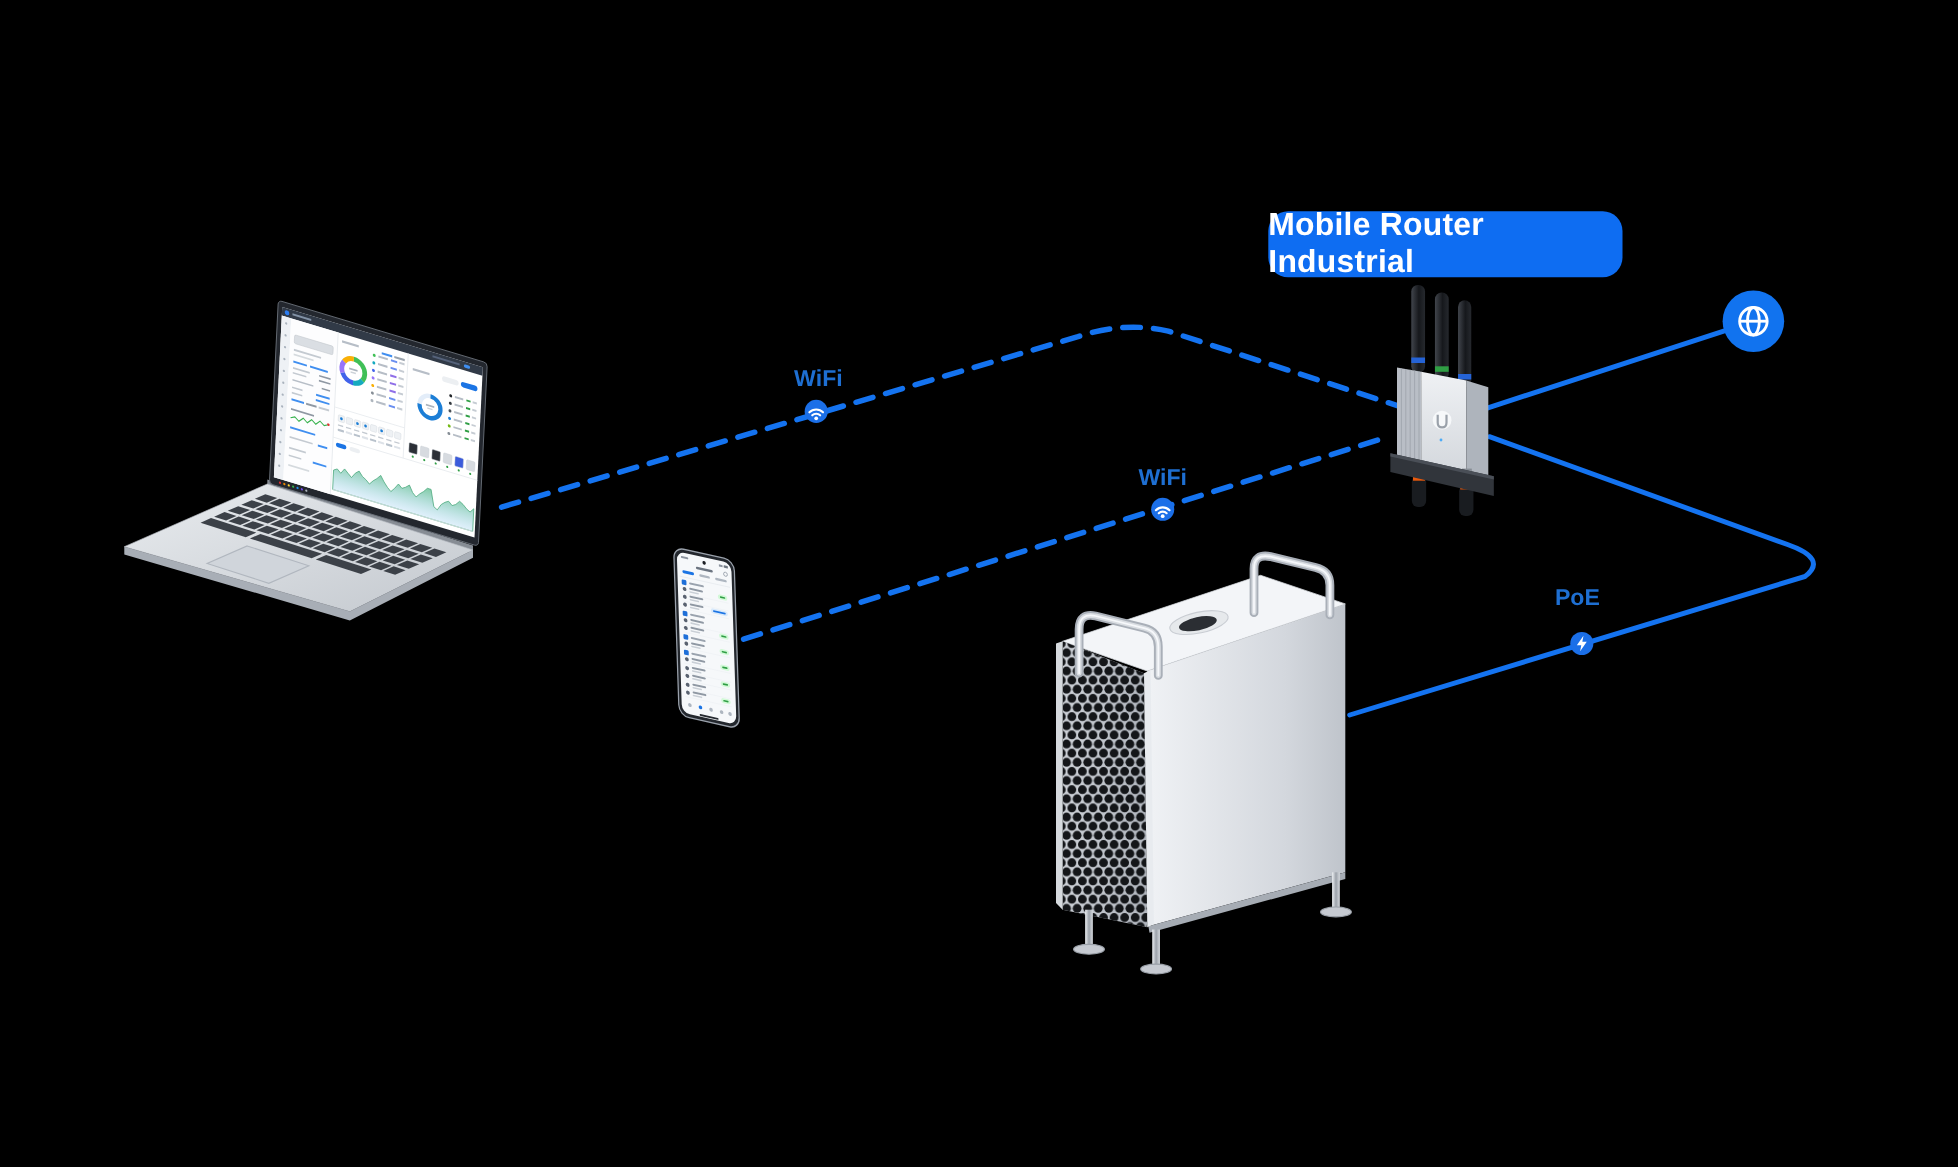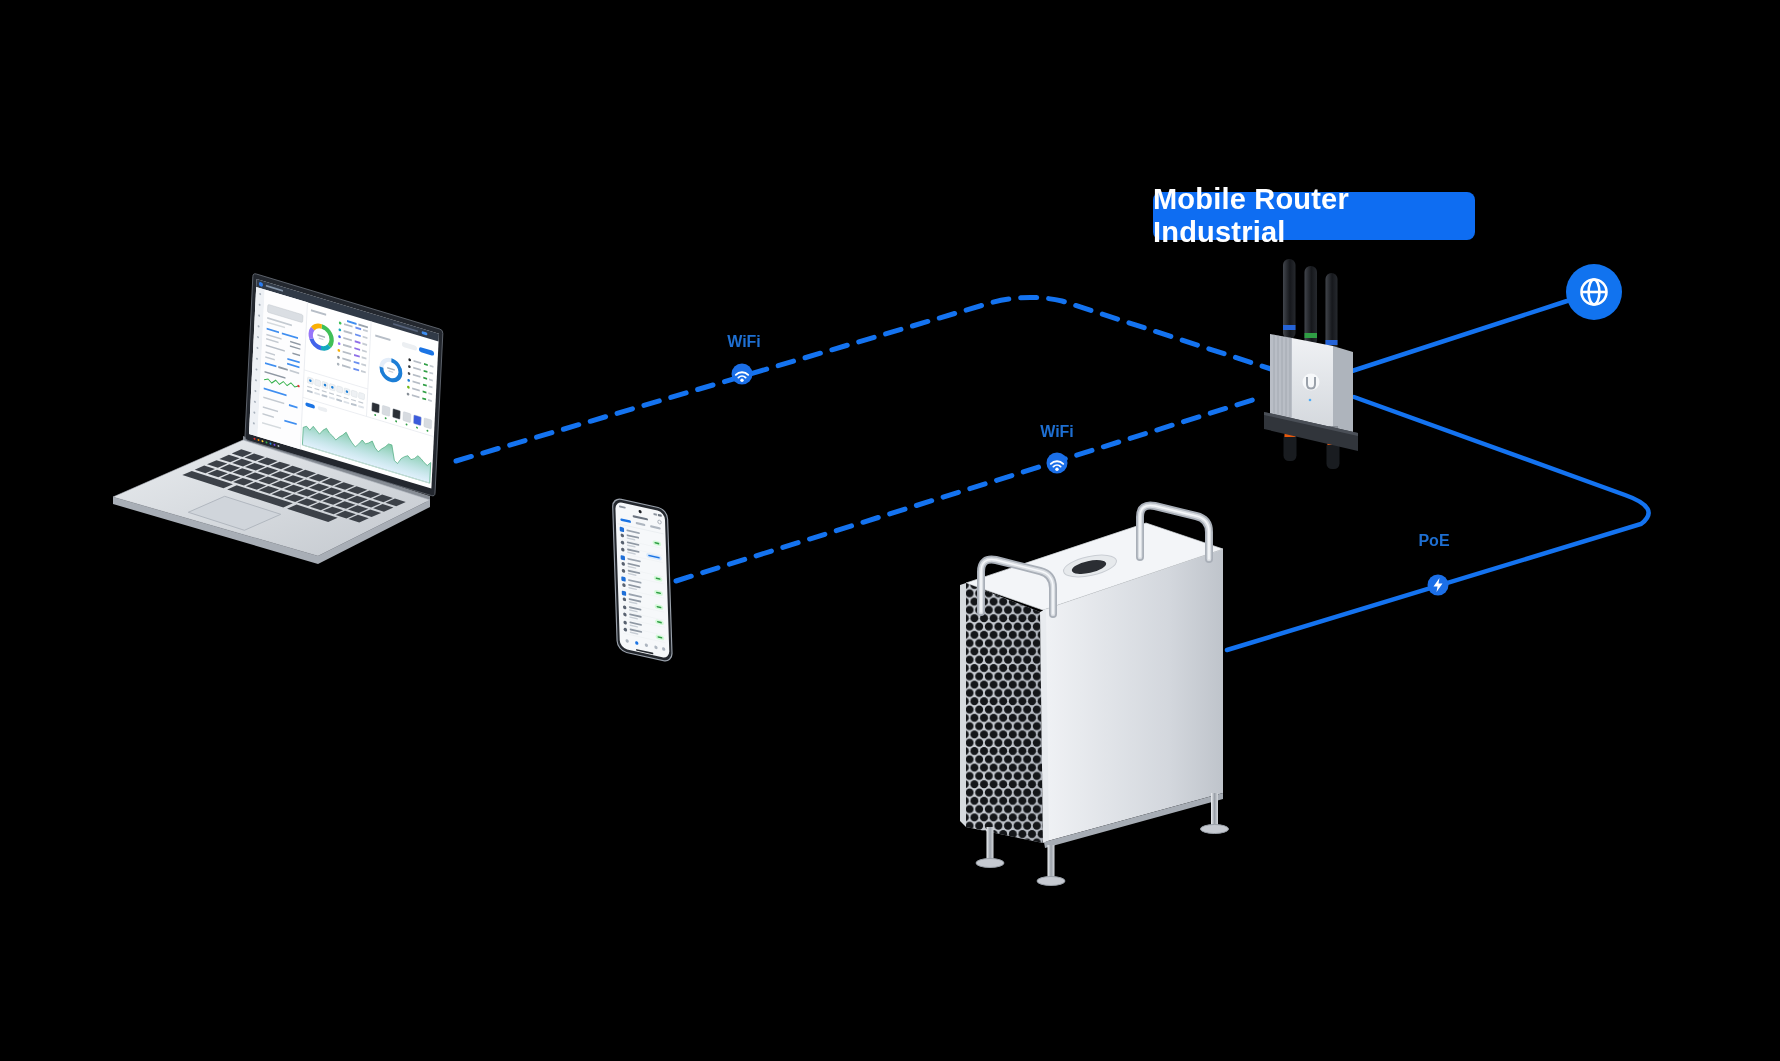--- a/index.html
+++ b/index.html
@@ -1,22 +1,22 @@
 <!DOCTYPE html>
 <html><head>
 <meta charset="utf-8">
 <style>
   html,body{margin:0;padding:0;background:#000;}
   .stage{position:relative;width:1780px;height:1061px;background:#000;overflow:hidden;
          font-family:"Liberation Sans",sans-serif;}
   .stage svg{position:absolute;left:0;top:0;}
-  .chip{position:absolute;left:1153px;top:192px;width:322px;height:48px;background:#0e6df2;
-        border-radius:8px;color:#fff;font-size:29px;font-weight:700;display:flex;
+  .chip{position:absolute;left:1153px;top:192px;width:322px;height:60px;background:#0e6df2;
+        border-radius:18px;color:#fff;font-size:29px;font-weight:700;display:flex;
         align-items:center;justify-content:center;letter-spacing:.2px;}
-  .linklabel{position:absolute;transform:translateX(-50%);color:#1e6fd2;font-size:16px;
+  .linklabel{position:absolute;transform:translateX(-50%);color:#1e6fd2;font-size:21px;
              font-weight:600;white-space:nowrap;text-align:right;}
   #wifi-label-1{left:744px;top:333px;}
   #wifi-label-2{left:1057px;top:423px;}
   #poe-label{left:1434px;top:532px;}
 </style>
 </head>
 <body>
 
 <div class="stage">
 

